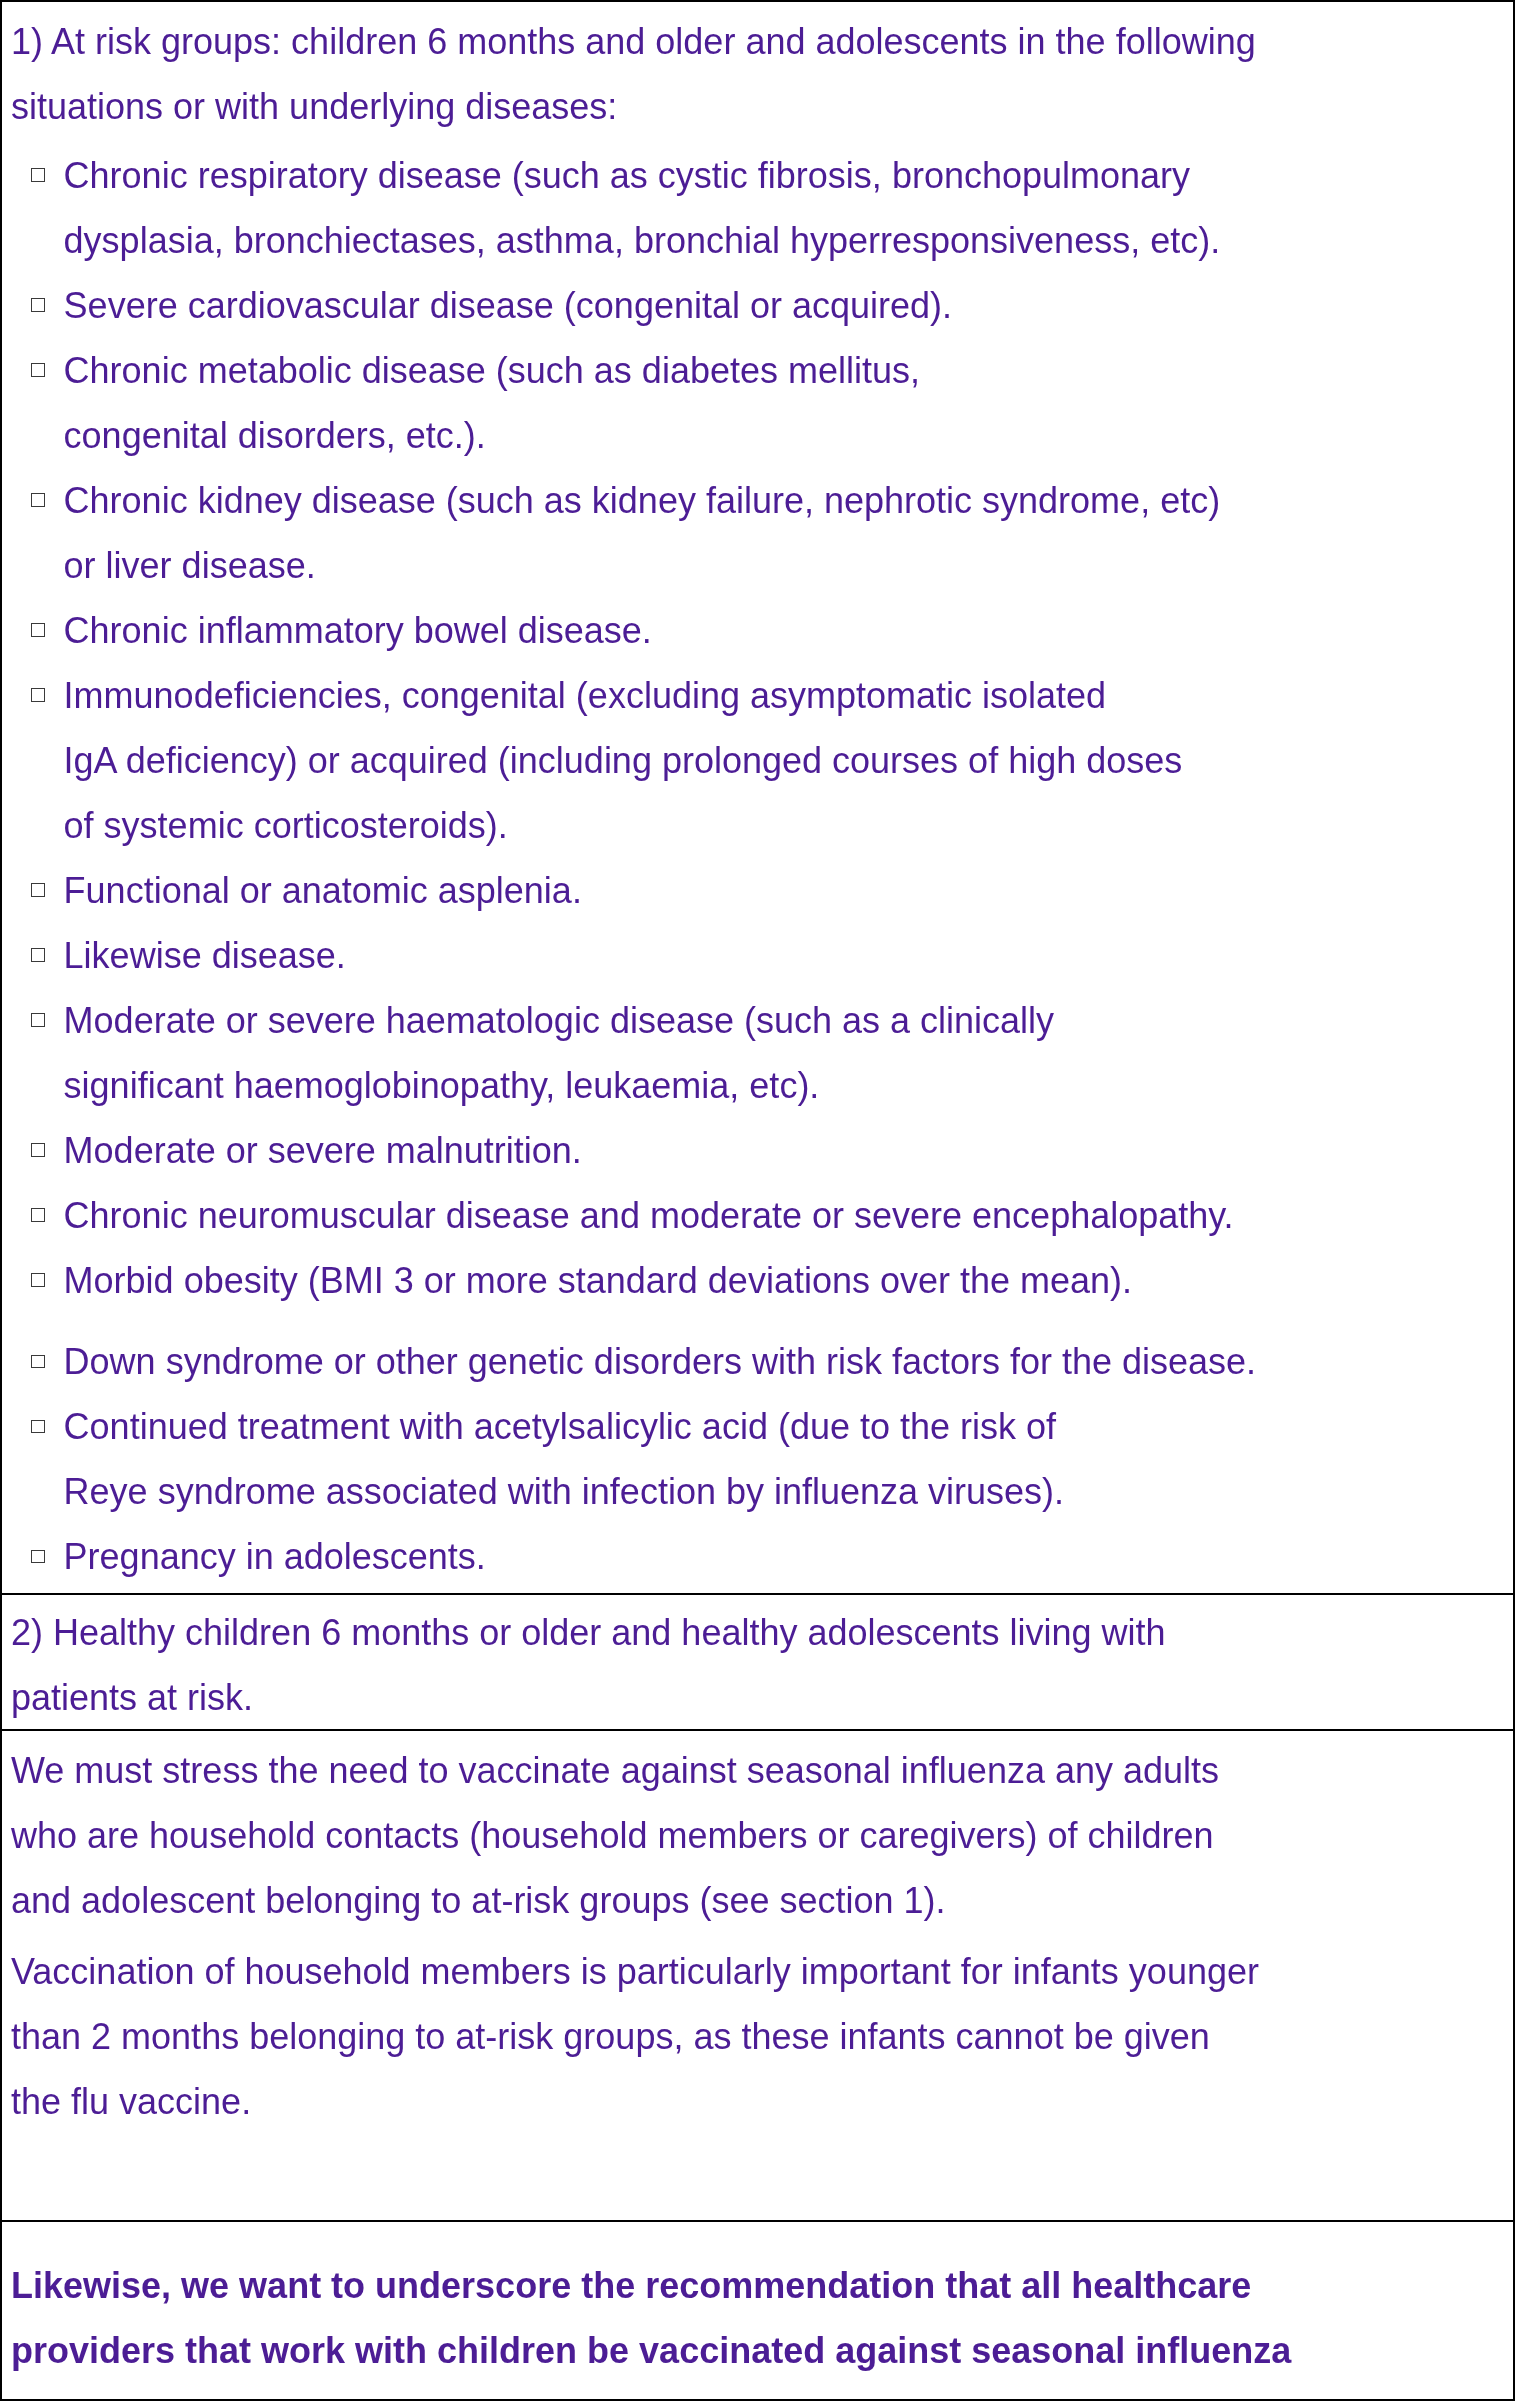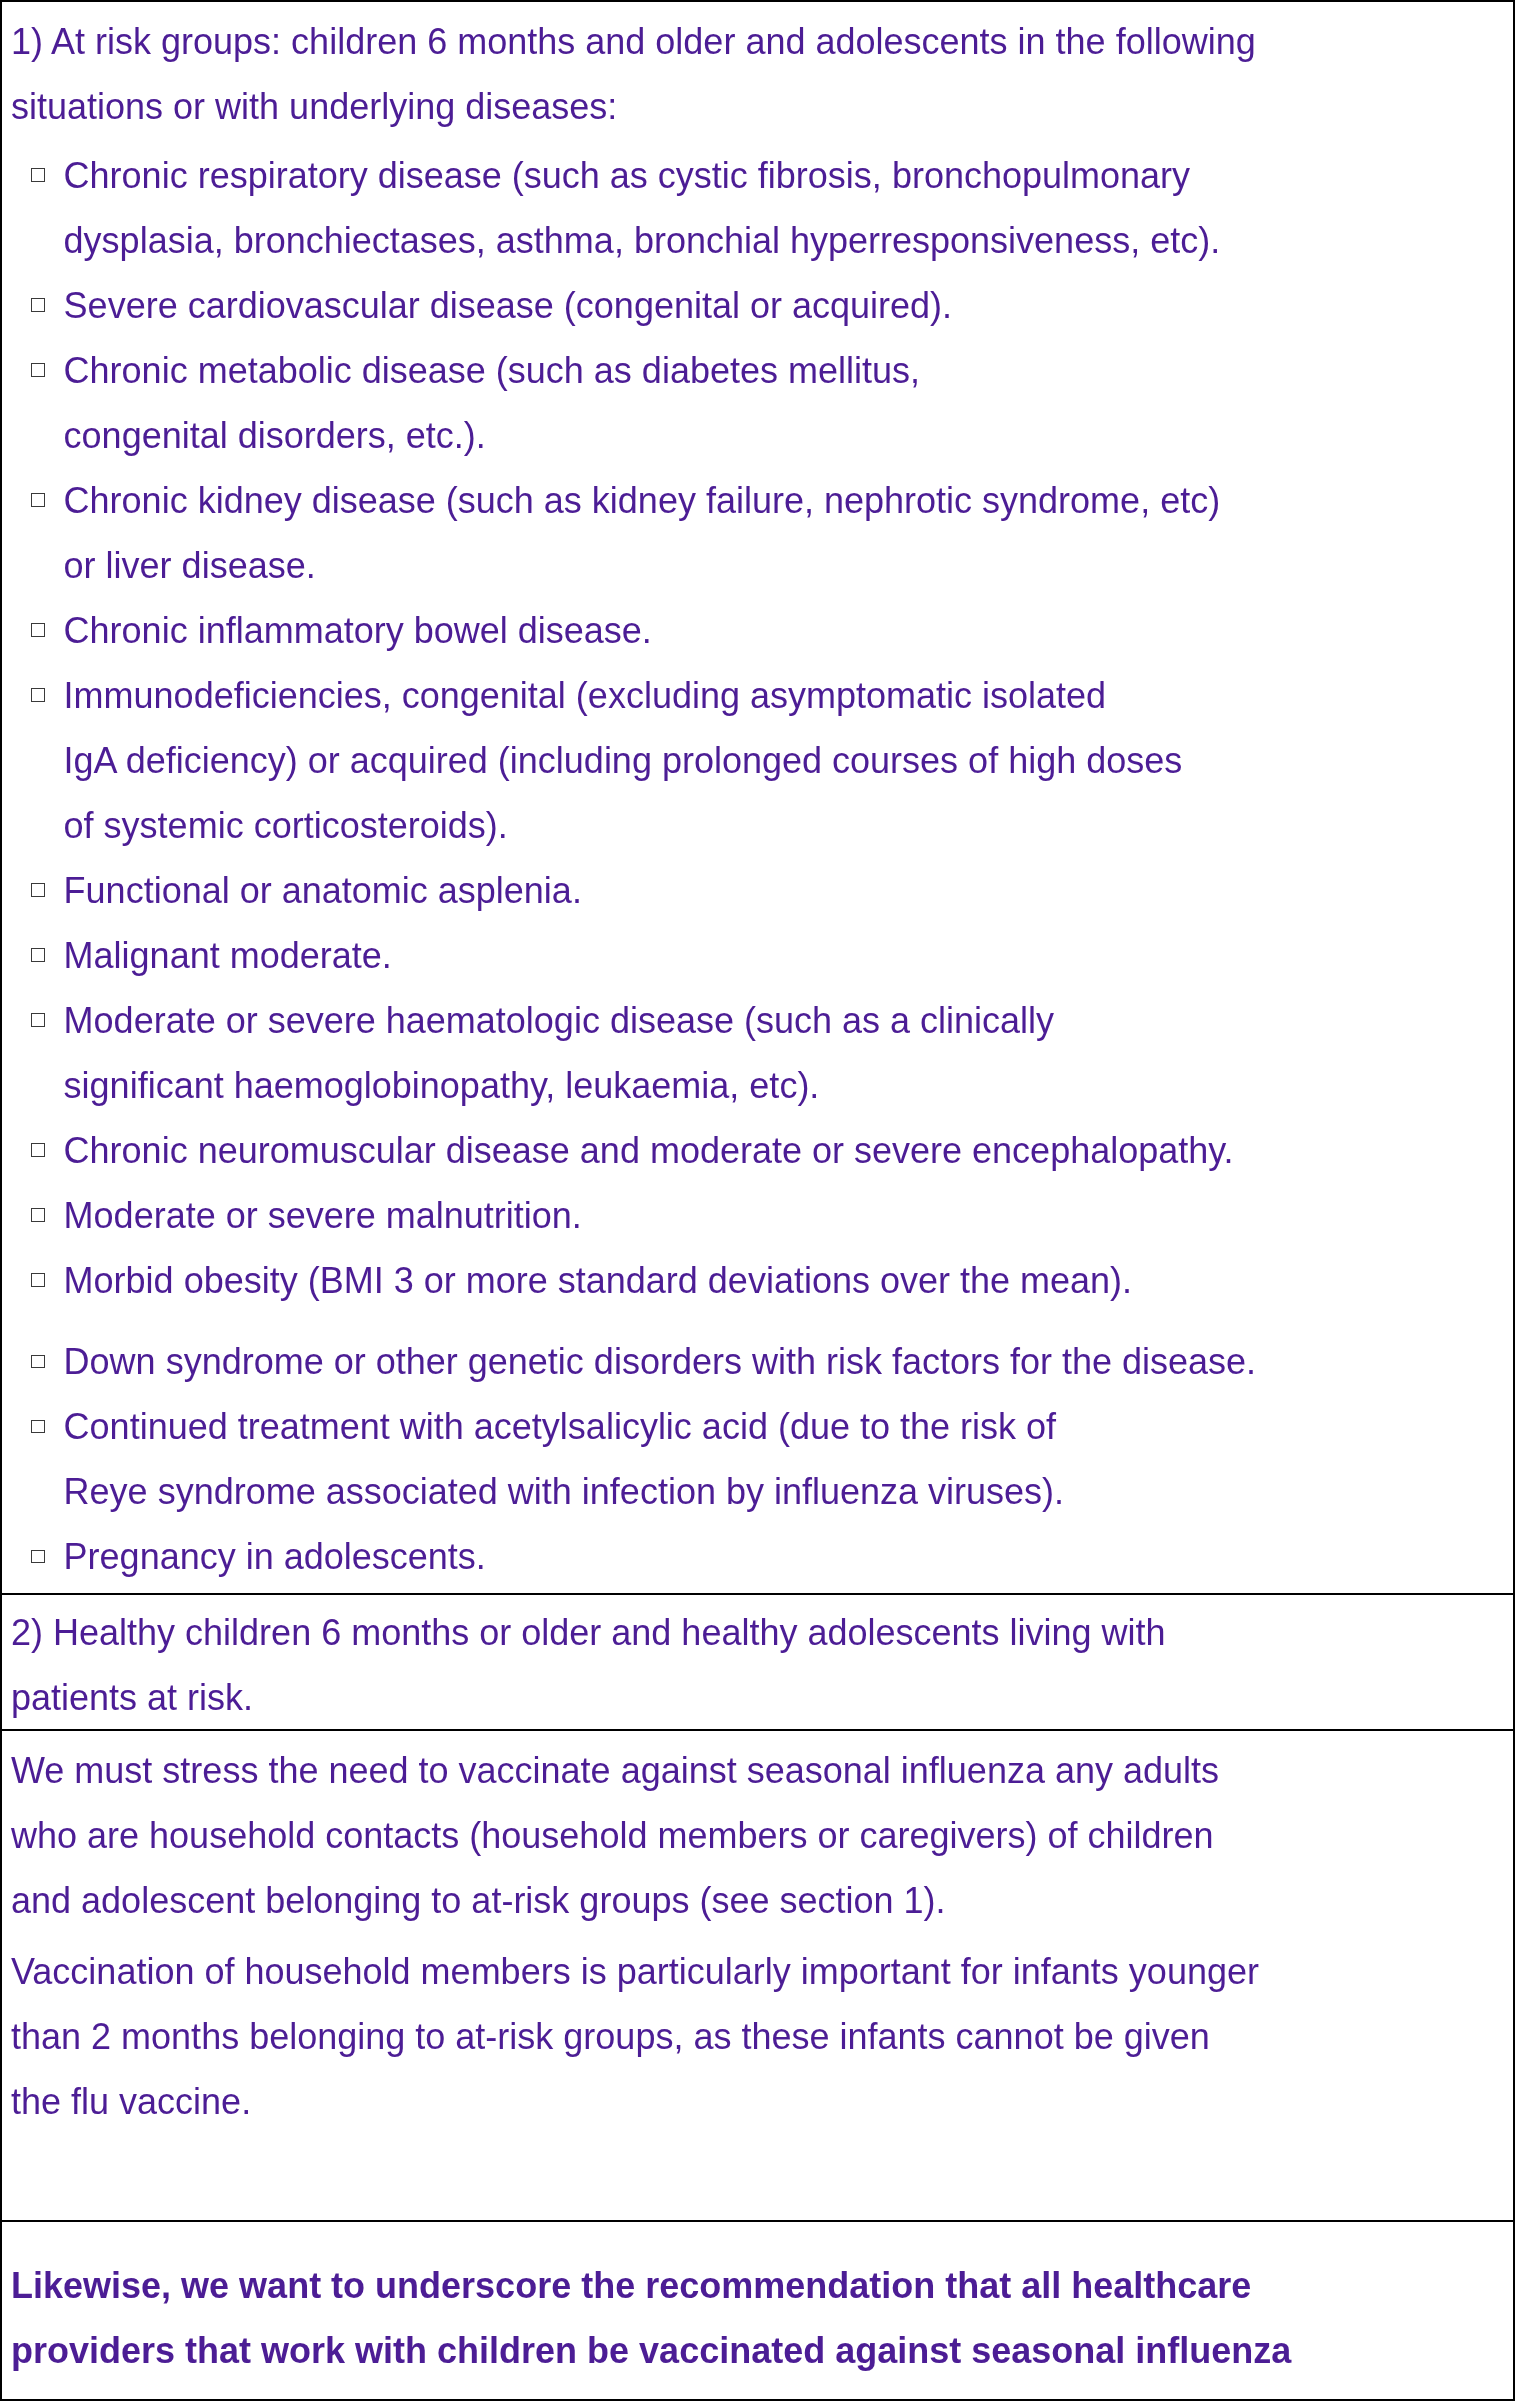--- a/index.html
+++ b/index.html
@@ -118,34 +118,34 @@
         <span class="txt">Immunodeficiencies, congenital (excluding asymptomatic isolated
 IgA deficiency) or acquired (including prolonged courses of high doses
 of systemic corticosteroids).</span>
       </li>
       <li class="item">
         <span class="bullet"></span>
         <span class="txt">Functional or anatomic asplenia.</span>
       </li>
       <li class="item">
         <span class="bullet"></span>
-        <span class="txt">Malignant moderate.</span>
+        <span class="txt">Likewise disease.</span>
       </li>
       <li class="item">
         <span class="bullet"></span>
         <span class="txt">Moderate or severe haematologic disease (such as a clinically
 significant haemoglobinopathy, leukaemia, etc).</span>
       </li>
       <li class="item">
         <span class="bullet"></span>
-        <span class="txt">Chronic neuromuscular disease and moderate or severe encephalopathy.</span>
+        <span class="txt">Moderate or severe malnutrition.</span>
       </li>
       <li class="item">
         <span class="bullet"></span>
-        <span class="txt">Moderate or severe malnutrition.</span>
+        <span class="txt">Chronic neuromuscular disease and moderate or severe encephalopathy.</span>
       </li>
       <li class="item">
         <span class="bullet"></span>
         <span class="txt">Morbid obesity (BMI 3 or more standard deviations over the mean).</span>
       </li>
       <li class="item gap-top">
         <span class="bullet"></span>
         <span class="txt">Down syndrome or other genetic disorders with risk factors for the disease.</span>
       </li>
       <li class="item">

